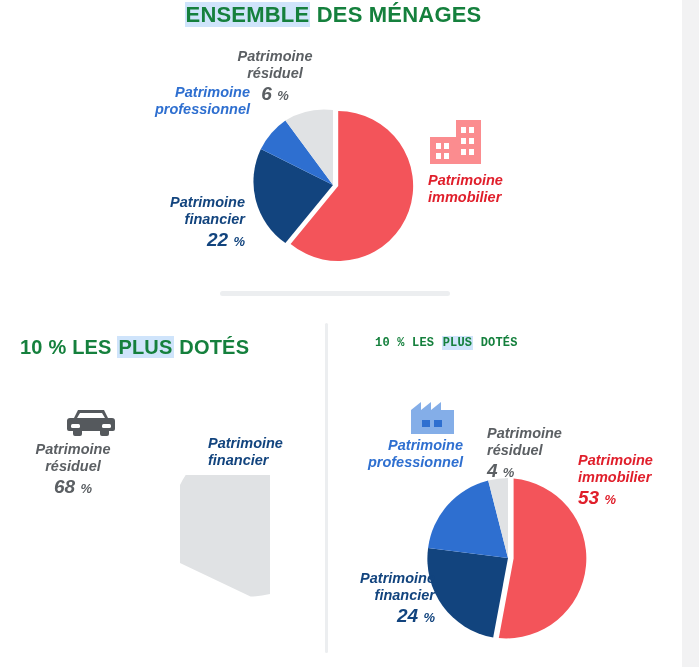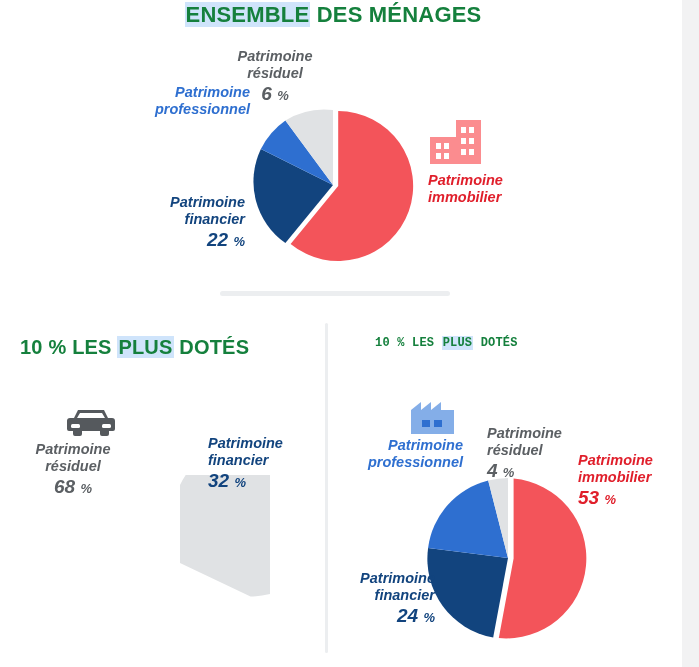--- a/index.html
+++ b/index.html
@@ -186,21 +186,20 @@
 
   <div class="lbl t-center c-gray" style="left:18px; top:441px; width:110px;">
     <span class="name">Patrimoine</span>
     <span class="name">résiduel</span>
     <span class="val"><span>68</span> <span class="pct">%</span></span>
   </div>
 
   <div class="lbl t-left c-navy" style="left:208px; top:435px; width:120px;">
     <span class="name">Patrimoine</span>
     <span class="name">financier</span>
-    <span class="val"><span>32</span> <span class="pct">%</span></span>
   </div>
 
   <div class="title" id="title-right">
     <span>10 % LES </span><span class="hl">PLUS</span><span> DOTÉS</span>
   </div>
 
   <svg class="chart" id="chart-plus" style="left:420px; top:470px;" width="185" height="180" viewBox="0 0 185 180">
 
     <g transform="translate(5.6,0.5)">
       <path d="M 88 8 A 80 80 0 1 1 73.2 167.6 L 88 88 Z" fill="#f3545a"></path>

